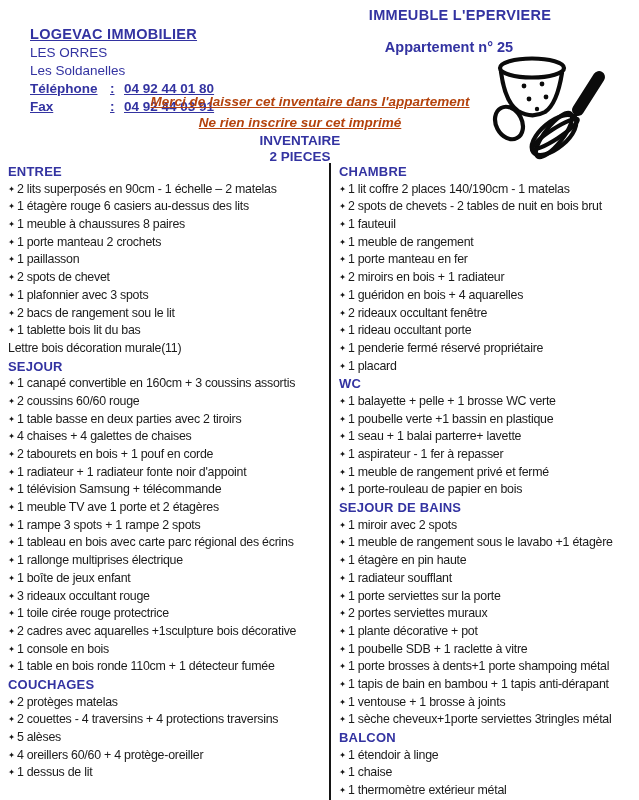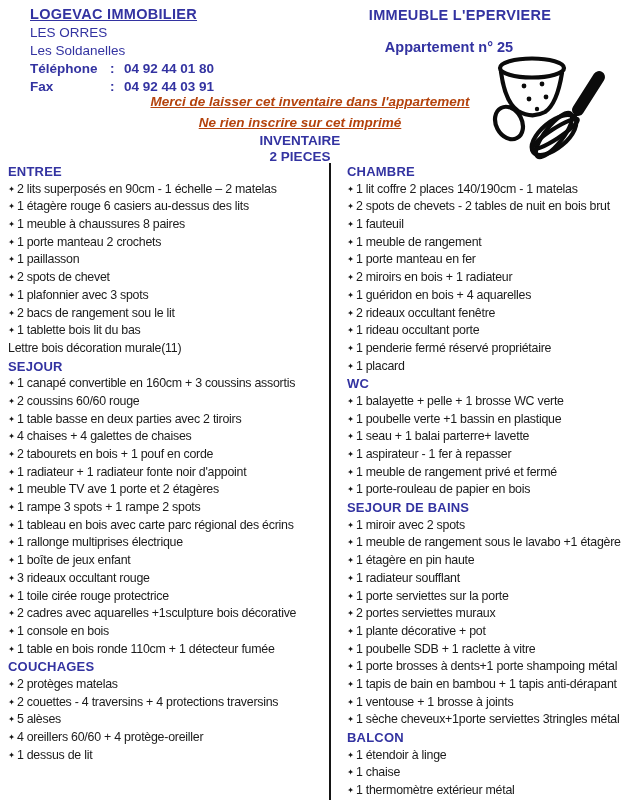--- a/index.html
+++ b/index.html
@@ -3,23 +3,23 @@
 <meta charset="utf-8">
 <style>
   html,body{margin:0;padding:0;background:#ffffff;}
   body{width:639px;height:800px;overflow:hidden;
        font-family:"Liberation Sans",sans-serif;color:var(--ink,#1b1b1b);}
   .page{position:relative;width:639px;height:800px;background:#fff;}
 
   
   .header{position:absolute;top:0;left:0;width:639px;height:163px;}
   .agency{position:absolute;left:30px;top:5px;color:var(--blue);}
-  .agency-name{font-size:14.5px;font-weight:bold;text-decoration:underline;line-height:19px;letter-spacing:.3px;}
+  .agency-name{font-size:14.5px;font-weight:bold;text-decoration:underline;line-height:19px;letter-spacing:.3px;margin-top:20px;}
   .agency-line{font-size:13.5px;line-height:18px;}
-  .contact-row{display:flex;font-size:13.5px;font-weight:bold;line-height:18px;}
+  .contact-row{display:flex;font-size:13.5px;font-weight:bold;line-height:18px;text-decoration:underline;}
   .contact-row .clabel{width:80px;}
   .contact-row .colon{width:14px;}
 
   .building{position:absolute;left:340px;top:7px;width:240px;text-align:center;
             color:var(--blue);font-size:14.5px;font-weight:bold;letter-spacing:.3px;}
   .apartment{position:absolute;left:329px;top:39px;width:240px;text-align:center;
              color:var(--blue);font-size:14.5px;font-weight:bold;}
 
   .notice{position:absolute;left:0;width:600px;text-align:center;color:var(--red);
           font-size:13.5px;font-weight:bold;font-style:italic;}
@@ -30,21 +30,21 @@
              font-size:13.5px;font-weight:bold;}
   .doc-title.t1{top:133px;}
   .doc-title.t2{top:149px;}
 
   .clipart{position:absolute;left:478px;top:50px;width:152px;height:112px;}
 
   
   .columns{position:absolute;top:163px;left:0;width:639px;bottom:0;display:flex;}
   .col{box-sizing:border-box;overflow:hidden;}
   .col-left{width:329px;padding-left:8px;}
-  .col-right{flex:1;border-left:2px solid #151515;padding-left:16px;}
+  .col-right{flex:1;border-left:2px solid #151515;padding-left:8px;}
 
   .sec-heading{color:var(--blue);font-weight:bold;font-size:13px;
                height:17.7px;line-height:17.7px;white-space:nowrap;letter-spacing:.2px;}
   .item{height:17.7px;line-height:17.7px;font-size:12.4px;letter-spacing:-0.25px;white-space:nowrap;}
   .item .bullet{font-size:8.5px;margin-right:2px;position:relative;top:-1px;color:#111;}
 
   
   .clipart .st{fill:none;stroke:#0b0b0b;stroke-width:4.2;stroke-linecap:round;}
   .clipart .fill{fill:#0b0b0b;stroke:none;}
 </style>
@@ -121,20 +121,21 @@
         <div class="item"><span class="bullet">✦</span><span>2 bacs de rangement sou le lit</span></div>
         <div class="item"><span class="bullet">✦</span><span>1 tablette bois lit du bas</span></div>
         <div class="item">Lettre bois décoration murale(11)</div>
         <div class="sec-heading">SEJOUR</div>
         <div class="item"><span class="bullet">✦</span><span>1 canapé convertible en 160cm + 3 coussins assortis</span></div>
         <div class="item"><span class="bullet">✦</span><span>2 coussins 60/60 rouge</span></div>
         <div class="item"><span class="bullet">✦</span><span>1 table basse en deux parties avec 2 tiroirs</span></div>
         <div class="item"><span class="bullet">✦</span><span>4 chaises + 4 galettes de chaises</span></div>
         <div class="item"><span class="bullet">✦</span><span>2 tabourets en bois  + 1 pouf en corde</span></div>
         <div class="item"><span class="bullet">✦</span><span>1 radiateur + 1 radiateur fonte noir d'appoint</span></div>
+        <div class="item"><span class="bullet">✦</span><span>1 télévision Samsung + télécommande</span></div>
         <div class="item"><span class="bullet">✦</span><span>1 meuble TV ave 1 porte et 2 étagères</span></div>
         <div class="item"><span class="bullet">✦</span><span>1 rampe 3 spots + 1 rampe 2 spots</span></div>
         <div class="item"><span class="bullet">✦</span><span>1 tableau en bois avec carte parc régional des écrins</span></div>
         <div class="item"><span class="bullet">✦</span><span>1 rallonge multiprises électrique</span></div>
         <div class="item"><span class="bullet">✦</span><span>1 boîte de jeux enfant</span></div>
         <div class="item"><span class="bullet">✦</span><span>3 rideaux occultant rouge</span></div>
         <div class="item"><span class="bullet">✦</span><span>1 toile cirée rouge protectrice</span></div>
         <div class="item"><span class="bullet">✦</span><span>2 cadres avec aquarelles +1sculpture bois décorative</span></div>
         <div class="item"><span class="bullet">✦</span><span>1 console en bois</span></div>
         <div class="item"><span class="bullet">✦</span><span>1 table en bois ronde 110cm + 1 détecteur fumée</span></div>

